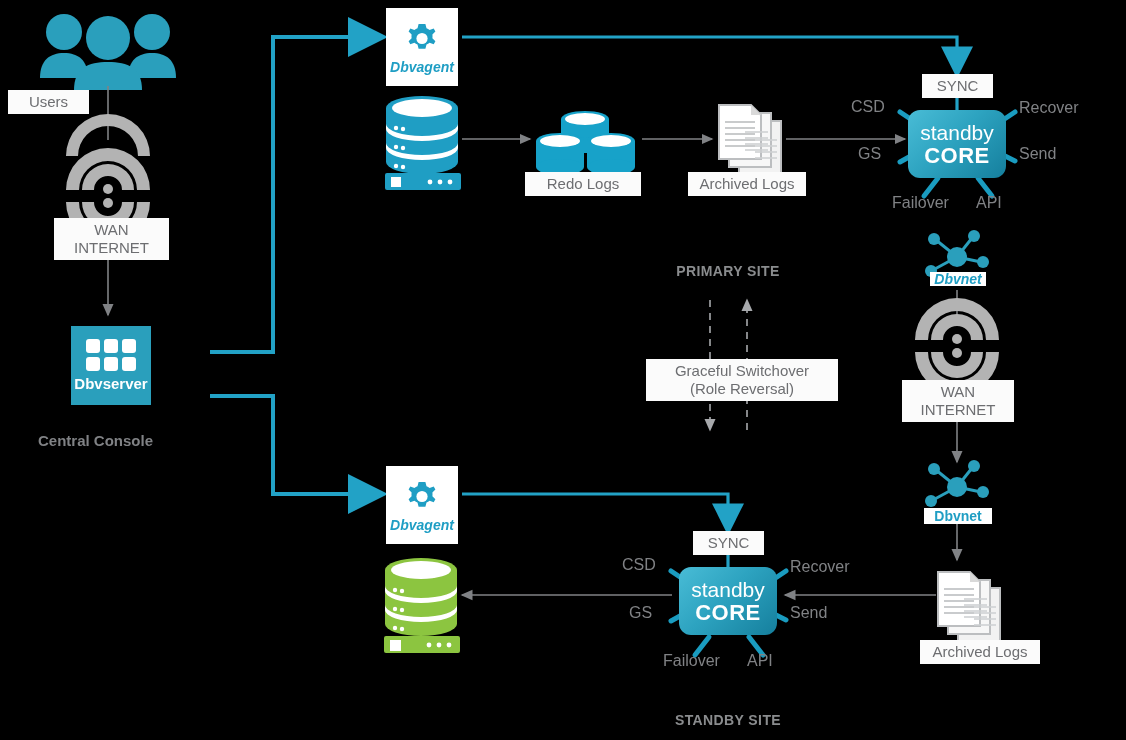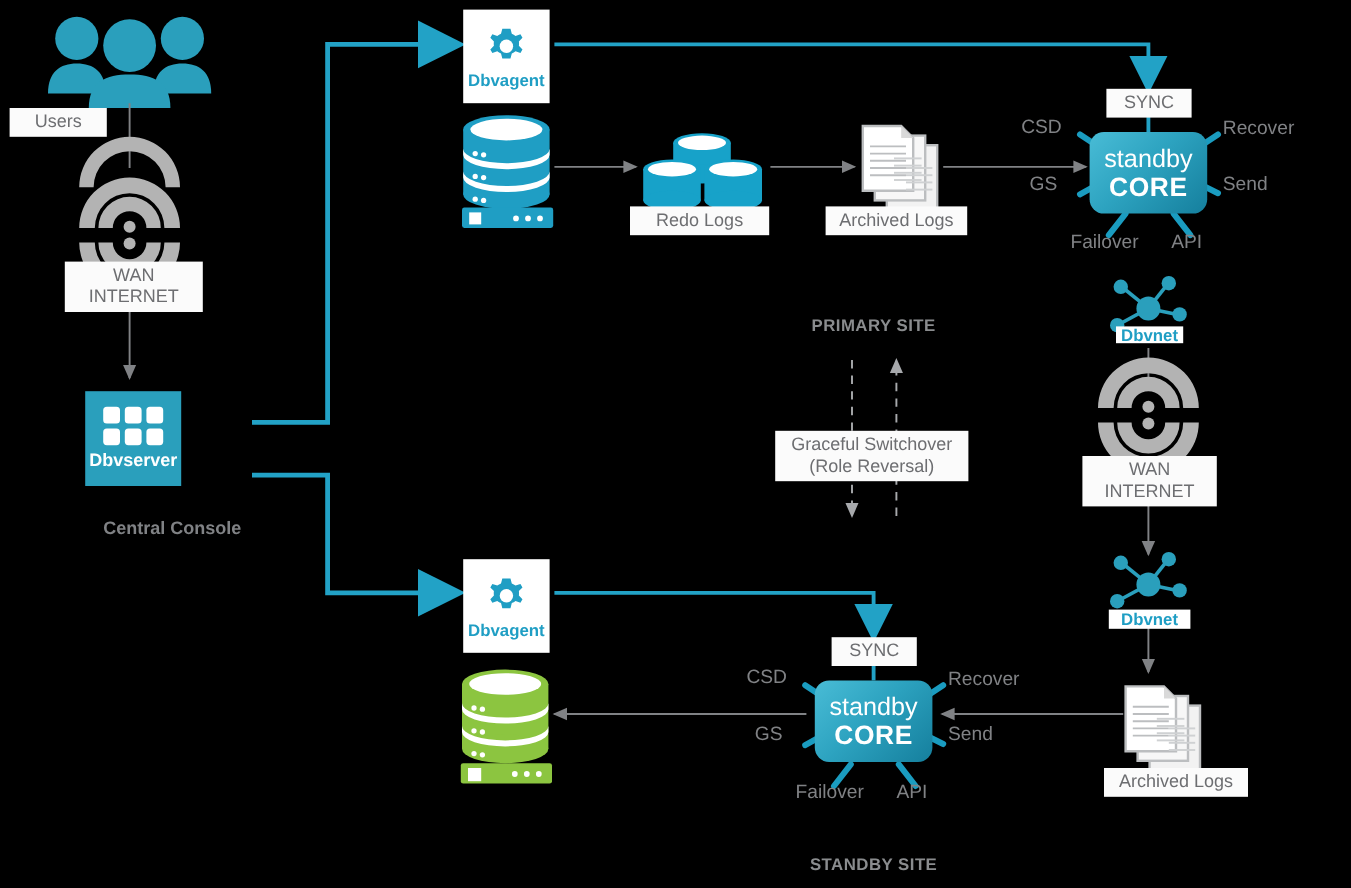--- a/index.html
+++ b/index.html
@@ -11,21 +11,21 @@
   .lbl{position:absolute;background:#fbfbfb;color:#6d6e71;
        font-size:15px;line-height:18px;text-align:center;
        white-space:pre;padding:3px 8px;box-sizing:border-box;}
   .site-title{position:absolute;color:#8a8c8e;font-size:14px;font-weight:bold;
        letter-spacing:.4px;white-space:nowrap;text-align:center;}
   .spoke-lbl{position:absolute;color:#808285;font-size:16px;white-space:nowrap;}
 
   
   .tile{position:absolute;background:#fff;display:flex;flex-direction:column;
         align-items:center;justify-content:center;box-sizing:border-box;}
-  .tile .cap{font-size:14px;font-weight:bold;color:#1f9ec4;line-height:1;margin-top:0;}
+  .tile .cap{font-size:14px;font-weight:bold;color:#1f9ec4;line-height:1;margin-top:0;font-style:italic;}
   .dbvserver{position:absolute;background:#2a9fbc;display:flex;flex-direction:column;
         align-items:center;justify-content:center;}
   .dbvserver .cap{font-size:15px;font-weight:bold;color:#fff;margin-top:4px;}
   .grid6{display:grid;grid-template-columns:repeat(3,14px);grid-template-rows:repeat(2,14px);
         gap:4px;}
   .grid6 i{background:#fff;border-radius:3px;display:block;}
 
   
   .core{position:absolute;border-radius:12px;
         background:linear-gradient(135deg,#49bcd6 0%,#2da3c0 45%,#157f9d 100%);
@@ -298,21 +298,21 @@
     <div class="grid6">
       <i></i>
         <i></i>
         <i></i>
         <i></i>
         <i></i>
         <i></i>
     </div>
     <div class="cap">Dbvserver</div>
   </div>
-  <div class="cc-title" style="left:38px;top:432px;margin-left:48px;">Central Console</div>
+  <div class="cc-title" style="left:38px;top:432px;">Central Console</div>
 
   <div class="tile" style="left:386px;top:8px;width:72px;height:78px;">
     <svg width="40" height="40" viewBox="0 0 40 40">
       <path fill="#1f9ec4" d="M20,4 l3.4,0 l1.1,4.2 a12,12 0 0 1 3.1,1.8 l4.1,-1.4 l1.7,2.9 l-3,3.1
         a12,12 0 0 1 0,3.6 l3,3.1 l-1.7,2.9 l-4.1,-1.4 a12,12 0 0 1 -3.1,1.8 l-1.1,4.2 l-3.4,0 l-3.4,0
         l-1.1,-4.2 a12,12 0 0 1 -3.1,-1.8 l-4.1,1.4 l-1.7,-2.9 l3,-3.1 a12,12 0 0 1 0,-3.6 l-3,-3.1
         l1.7,-2.9 l4.1,1.4 a12,12 0 0 1 3.1,-1.8 l1.1,-4.2 z"></path>
       <circle cx="20" cy="18.5" r="5.6" fill="#fff"></circle>
     </svg>
     <div class="cap">Dbvagent</div>
@@ -334,21 +334,21 @@
   <div class="spoke-lbl" style="left:1019px;top:145px;">Send</div>
   <div class="spoke-lbl" style="left:892px;top:194px;">Failover</div>
   <div class="spoke-lbl" style="left:976px;top:194px;">API</div>
 
   <div class="tile" style="left:924px;top:228px;width:68px;height:62px;background:transparent;">
     <div style="height:40px;"></div>
     <div class="cap" style="background:#fff;padding:0 4px;">Dbvnet</div>
   </div>
 
   <div class="site-title" style="left:663px;top:263px;width:130px;">PRIMARY SITE</div>
-  <div class="lbl" style="left:646px;top:359px;width:161px;">Graceful Switchover
+  <div class="lbl" style="left:646px;top:359px;width:192px;">Graceful Switchover
 (Role Reversal)</div>
 
   <div class="tile" style="left:924px;top:228px;width:68px;height:62px;background:transparent;pointer-events:none;opacity:0;"></div>
   <div class="lbl" style="left:902px;top:380px;width:112px;">WAN
 INTERNET</div>
   <div class="cap" style="position:absolute;left:924px;top:508px;width:68px;text-align:center;background:#fff;
               font-size:14px;font-weight:bold;color:#1f9ec4;">Dbvnet</div>
   <div class="lbl" style="left:920px;top:640px;width:120px;">Archived Logs</div>
 
   <div class="tile" style="left:386px;top:466px;width:72px;height:78px;">

